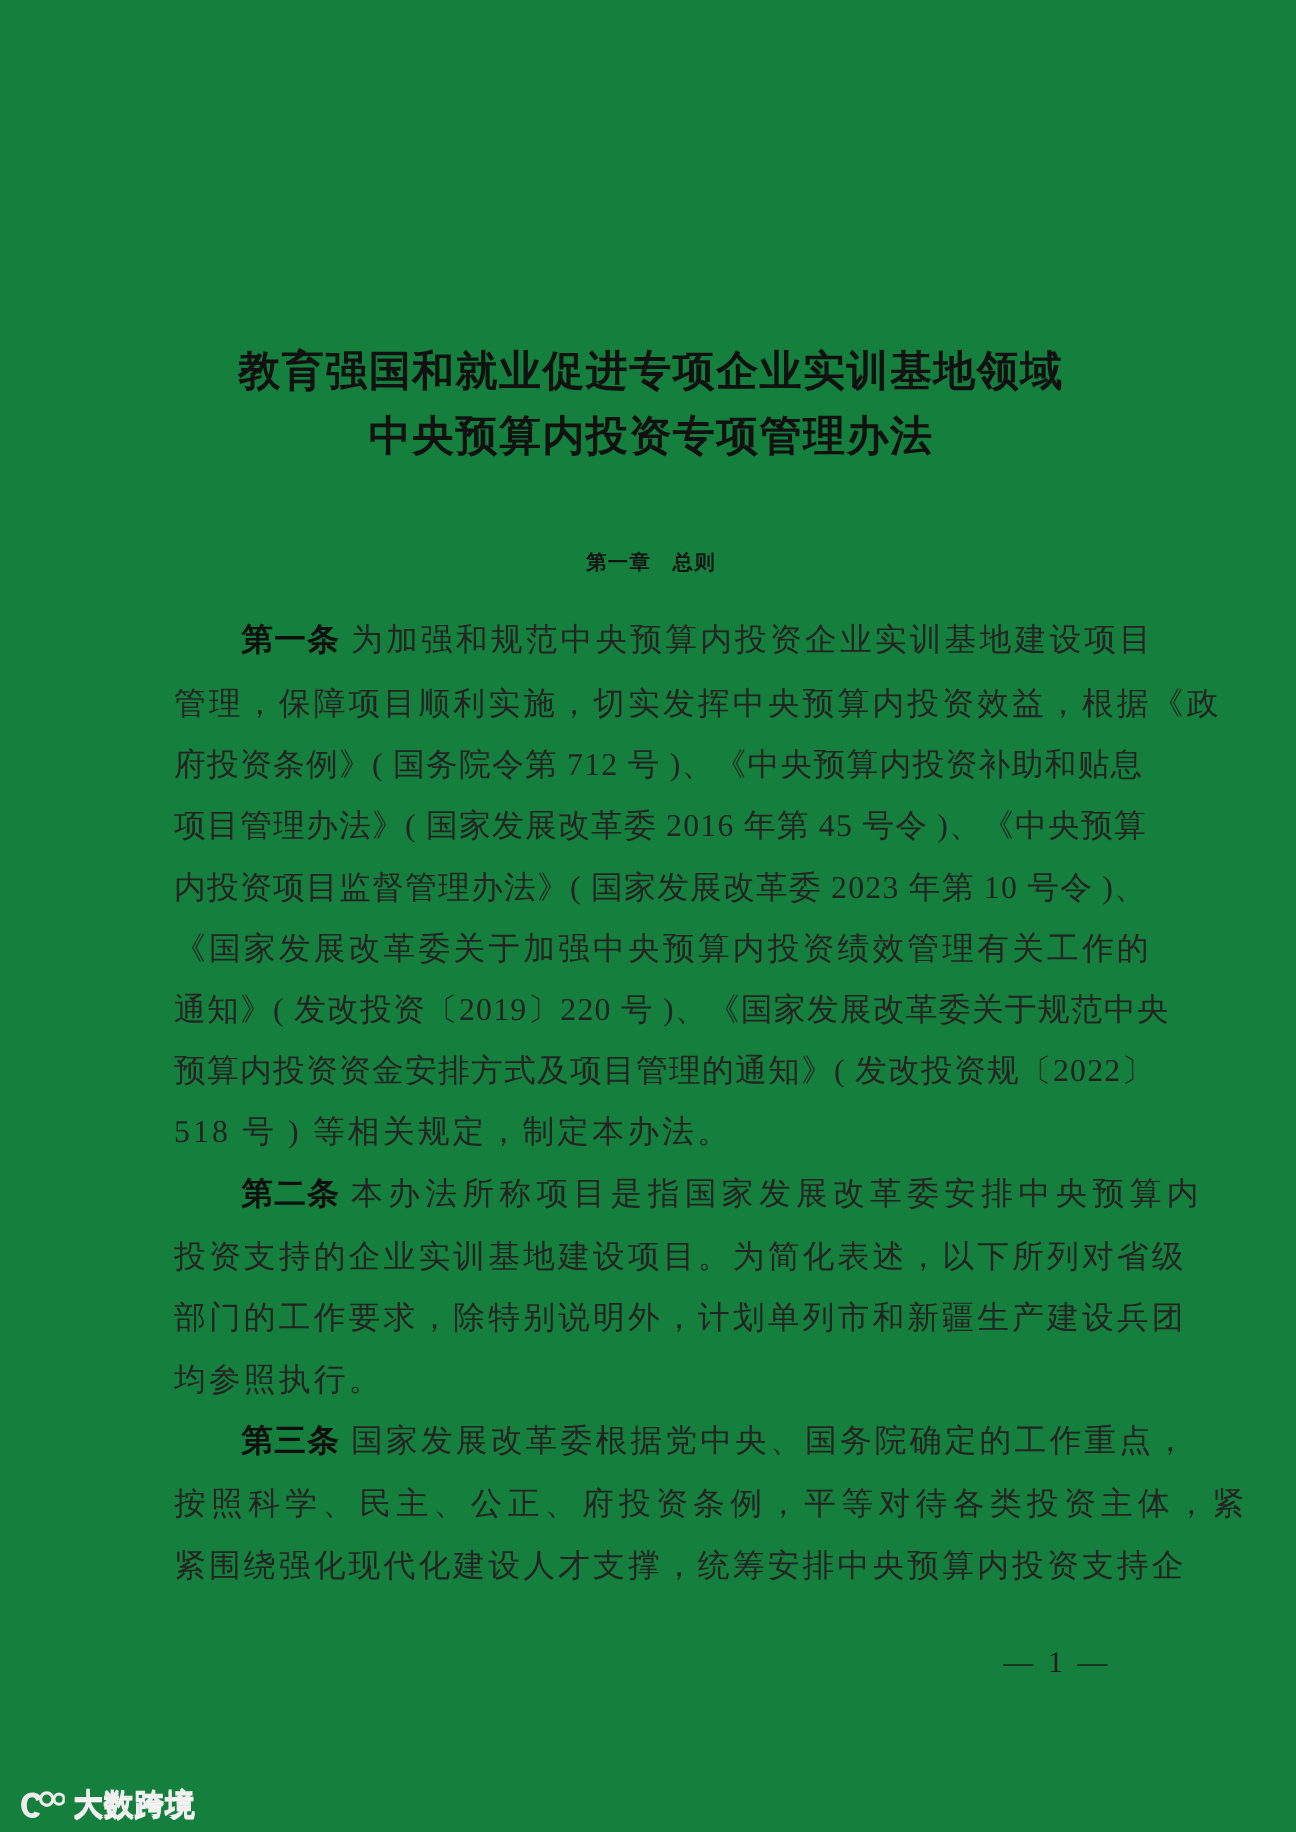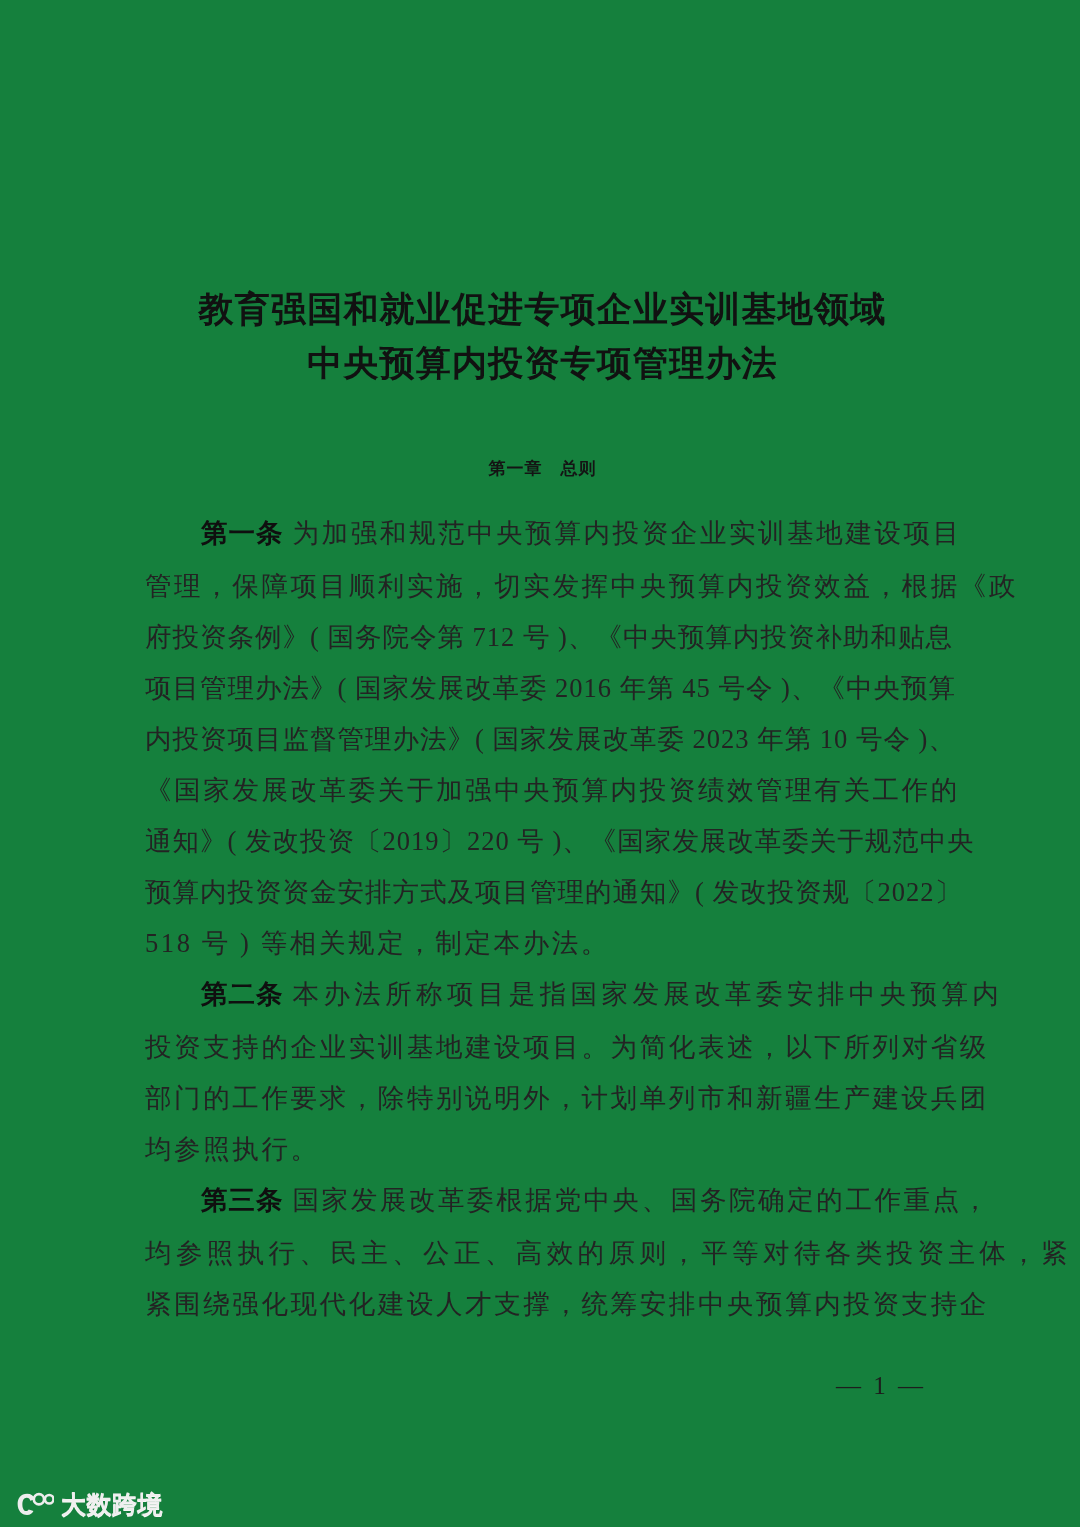--- a/index.html
+++ b/index.html
@@ -156,21 +156,21 @@
 
     <div class="para">
       <span class="line indent"><span class="art-label">第二条</span><span class="sp-xwide">本办法所称项目是指国家发展改革委安排中央预算内</span></span>
       <span class="line sp-wide">投资支持的企业实训基地建设项目。为简化表述，以下所列对省级</span>
       <span class="line sp-wide">部门的工作要求，除特别说明外，计划单列市和新疆生产建设兵团</span>
       <span class="line sp-wide">均参照执行。</span>
     </div>
 
     <div class="para">
       <span class="line indent"><span class="art-label">第三条</span><span class="sp-wide">国家发展改革委根据党中央、国务院确定的工作重点，</span></span>
-      <span class="line sp-xwide">均参照执行、民主、公正、高效的原则，平等对待各类投资主体，紧</span>
+      <span class="line sp-xwide">按照科学、民主、公正、府投资条例，平等对待各类投资主体，紧</span>
       <span class="line sp-wide">紧围绕强化现代化建设人才支撑，统筹安排中央预算内投资支持企</span>
     </div>
 
   </div>
 
   <div class="page-number">
     <span class="pn-inner">— 1 —</span>
   </div>
 
   <div class="watermark">

